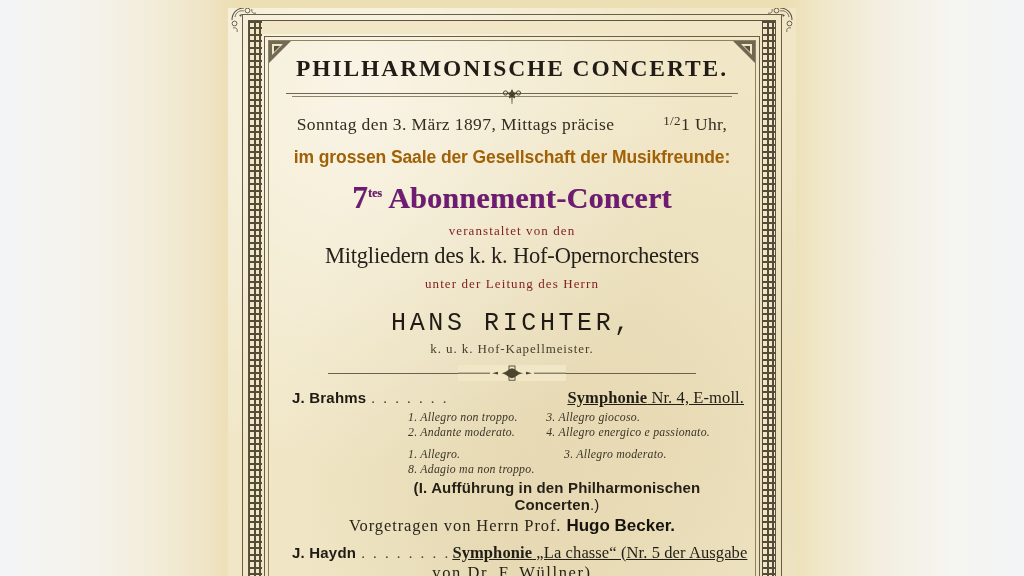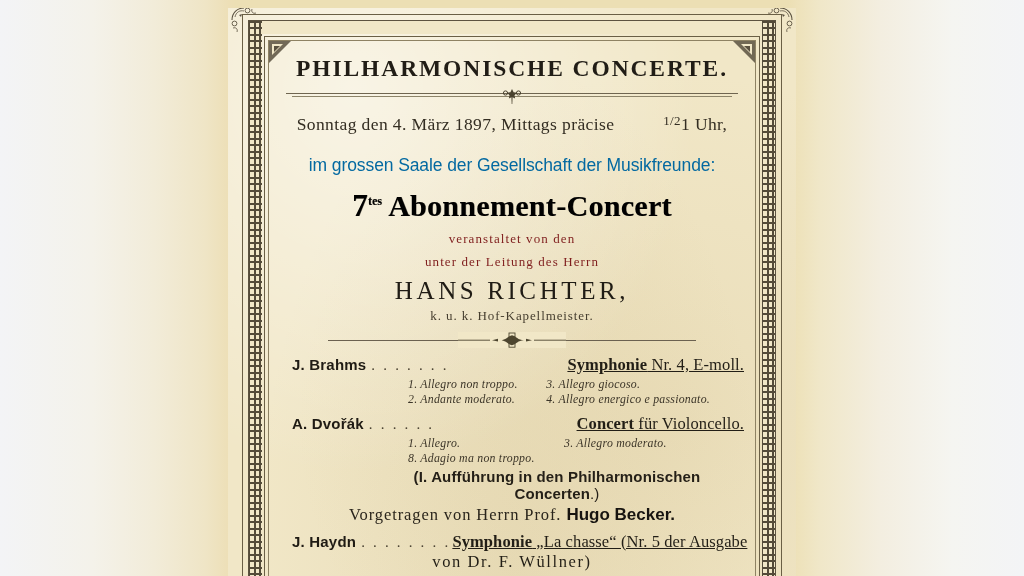--- a/index.html
+++ b/index.html
@@ -175,36 +175,36 @@
     font-size: 17.5px;
     letter-spacing: .4px;
     margin-top: 9px;
     white-space: nowrap;
     color: #332d22;
   }
   .line-date .sup-frac { font-size: 13px; vertical-align: .35em; margin-left: 44px; }
 
   .line-venue {
     font-family: "Liberation Sans", sans-serif;
-    font-weight: normal;
+    font-weight: bold;
     font-size: 17.5px;
     letter-spacing: -0.1px;
-    margin-top: 20px;
-    white-space: nowrap;
-    color: #0369a1;
+    margin-top: 12px;
+    white-space: nowrap;
+    color: #a16207;
   }
 
   .line-abo {
     font-family: "Liberation Serif", serif;
     font-weight: bold;
     font-size: 30px;
     letter-spacing: .3px;
     margin-top: 12px;
     white-space: nowrap;
-    color: #000000;
+    color: #701a75;
     text-shadow: .5px 0 0 rgba(29,26,19,.55);
   }
   .line-abo .ord { font-size: 31px; }
   .line-abo .ord sup {
     font-size: 12px;
     vertical-align: .95em;
     letter-spacing: 0;
   }
 
   .line-small {
@@ -218,23 +218,24 @@
     font-size: 22.5px;
     letter-spacing: -0.2px;
     margin-top: 4px;
     white-space: nowrap;
     color: #24201a;
   }
 
   .line-conductor {
     font-size: 25px;
     letter-spacing: 3.6px;
-    margin-top: 7px;
+    margin-top: 17px;
     white-space: nowrap;
     color: #201c15;
+    font-family: Liberation Mono, monospace;
   }
 
   .line-kapell {
     font-size: 13px;
     letter-spacing: .9px;
     margin-top: 3px;
     color: #453d2e;
   }
 
   
@@ -416,31 +417,32 @@
           <svg viewBox="0 0 26 17" fill="currentColor">
             <circle cx="6.5" cy="5" r="2.1" fill="none" stroke="currentColor" stroke-width="1"></circle>
             <circle cx="19.5" cy="5" r="2.1" fill="none" stroke="currentColor" stroke-width="1"></circle>
             <path d="M13 1 l1.6 3.2 3.4 .6 -2.5 2.4 .6 3.4 -3.1-1.6 -3.1 1.6 .6-3.4 -2.5-2.4 3.4-.6 z"></path>
             <path d="M12.4 9 h1.2 l-.3 7 h-.6 z"></path>
           </svg>
         </div>
       </div>
 
       <div class="line-date">
-        <span>Sonntag den 4. März 1897, Mittags präcise </span><span class="sup-frac">1/2</span><span>1 Uhr,</span>
+        <span>Sonntag den 3. März 1897, Mittags präcise </span><span class="sup-frac">1/2</span><span>1 Uhr,</span>
       </div>
 
       <div class="line-venue">im grossen Saale der Gesellschaft der Musikfreunde:</div>
 
       <div class="line-abo">
         <span class="ord"><span>7</span><sup>tes</sup></span>
         <span>Abonnement-Concert</span>
       </div>
 
       <div class="line-small">veranstaltet von den</div>
+      <div class="line-orch">Mitgliedern des k. k. Hof-Opernorchesters</div>
       <div class="line-small">unter der Leitung des Herrn</div>
       <div class="line-conductor">HANS RICHTER,</div>
       <div class="line-kapell">k. u. k. Hof-Kapellmeister.</div>
 
       <div class="rule-lozenge">
         <div class="ln"></div>
         <div class="mid">
           <svg viewBox="0 0 108 16" fill="currentColor" stroke="currentColor">
             <path d="M0 8.2 h32" stroke-width=".9" fill="none"></path>
             <path d="M76 8.2 h32" stroke-width=".9" fill="none"></path>
@@ -463,25 +465,20 @@
         </div>
         <div class="movements">
           <div class="mv">1. Allegro non troppo.</div>
           <div class="mv">3. Allegro giocoso.</div>
           <div class="mv">2. Andante moderato.</div>
           <div class="mv">4. Allegro energico e passionato.</div>
         </div>
       </div>
 
       <div class="work">
-        <div class="work-head">
-          <span class="composer">A. Dvořák</span>
-          <span class="leader">. . . . . .</span>
-          <span class="work-title"><b>Concert</b><span> für Violoncello.</span></span>
-        </div>
         <div class="movements">
           <div class="mv">1. Allegro.</div>
           <div class="mv">3. Allegro moderato.</div>
           <div class="mv">8. Adagio ma non troppo.</div>
           <div class="mv"></div>
         </div>
         <div class="auff-note"><span>(I. Aufführung in den Philharmonischen Concerten</span><span class="paren">.)</span></div>
         <div class="soloist"><span>Vorgetragen von Herrn Prof. </span><b>Hugo Becker.</b></div>
       </div>
 

